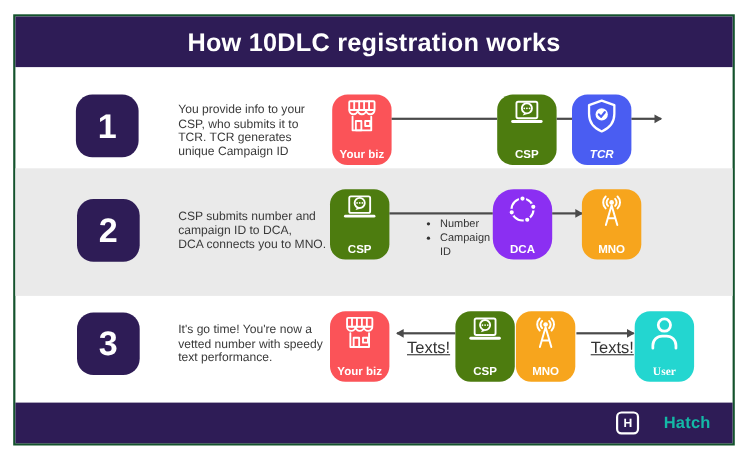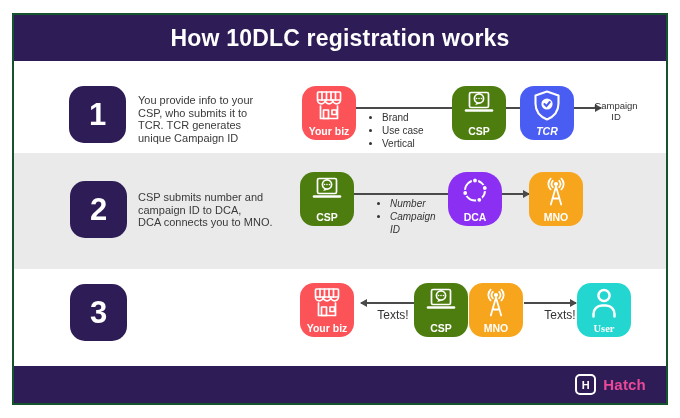--- a/index.html
+++ b/index.html
@@ -3,35 +3,35 @@
 <meta charset="utf-8">
 <style>
   html,body{margin:0;padding:0;}
   body{width:680px;height:418px;background:#ffffff;font-family:"Liberation Sans",sans-serif;position:relative;overflow:hidden;}
   .card{position:absolute;left:12px;top:13px;width:652px;height:388px;border:2px solid #14532d;background:#fff;}
   .header{position:absolute;left:0;top:0;right:0;height:46px;background:#2e1c56;display:flex;align-items:center;justify-content:center;}
   .title{color:#fff;font-weight:bold;font-size:23px;letter-spacing:.2px;}
   .content{position:absolute;left:0;top:46px;right:0;bottom:37px;}
   .band{position:absolute;left:0;top:92px;width:100%;height:116px;background:#eaeaea;}
   .step-sq{position:absolute;width:57px;height:57px;background:#2e1c56;border-radius:15px;color:#fff;display:flex;align-items:center;justify-content:center;font-size:31px;font-weight:bold;}
-  .desc{position:absolute;font-size:11px;line-height:12.6px;color:#3a3a3a;white-space:pre-line;}
-  .tile{position:absolute;width:54px;height:54px;border-radius:14px;}
+  .desc{position:absolute;font-size:11px;line-height:12.6px;color:#3a3a3a;white-space:pre-line;margin-left:24px;}
+  .tile{position:absolute;width:54px;height:64px;border-radius:14px;}
   .tile svg{display:block;margin:3px auto 0;}
   .tile .label{position:absolute;bottom:3px;left:0;width:100%;text-align:center;font-weight:bold;font-size:10.5px;color:#fff;}
   .c-coral{background:#fb5358;} .c-purple{background:#4d7c0f;} .c-blue{background:#4a5df2;}
   .c-violet{background:#8b2ff2;} .c-orange{background:#f7a51d;} .c-teal{background:#23d6d0;}
   .hline{position:absolute;height:1.6px;background:#4a4a4a;}
   .head-r{position:absolute;right:-1px;top:-3.2px;width:0;height:0;border-left:7px solid #4a4a4a;border-top:4px solid transparent;border-bottom:4px solid transparent;}
   .head-l{position:absolute;left:-1px;top:-3.2px;width:0;height:0;border-right:7px solid #4a4a4a;border-top:4px solid transparent;border-bottom:4px solid transparent;}
   .bullets{position:absolute;margin:0;padding-left:14px;font-size:10px;line-height:13px;color:#333;}
   .out-label{position:absolute;font-size:9.5px;line-height:11px;color:#333;text-align:center;white-space:pre-line;}
-  .texts-label{position:absolute;font-size:12px;color:#333;text-align:center;}
+  .texts-label{position:absolute;font-size:15px;color:#333;text-align:left;text-decoration:underline;}
   .footer{position:absolute;left:0;right:0;bottom:0;height:37px;background:#2e1c56;display:flex;align-items:center;justify-content:flex-end;padding-right:20px;gap:7px;box-sizing:border-box;}
   .hatch-box{width:17px;height:17px;border:2.6px solid #fff;border-radius:5px;color:#fff;font-weight:bold;font-size:11px;display:flex;align-items:center;justify-content:center;}
-  .hatch-text{color:#ec4899;font-weight:bold;font-size:15px;letter-spacing:.2px;}
+  .hatch-text{color:#14b8a6;font-weight:bold;font-size:15px;letter-spacing:.2px;margin-left:15px;}
 </style>
 </head>
 <body>
 
 <div class="card">
 
   <div class="header">
     <div class="title">How 10DLC registration works</div>
   </div>
 
@@ -54,25 +54,20 @@
           <path d="M8.5 11 a3.83 3.83 0 0 0 7.66 0 a3.83 3.83 0 0 0 7.66 0 a3.84 3.84 0 0 0 7.68 0"></path>
           <path d="M11.5 17 V29.5 H28.5 V17"></path>
           <rect x="14.5" y="21" width="5" height="8.5"></rect>
           <rect x="23" y="21" width="4.5" height="4.5"></rect>
         </svg>
       </span>
       <span class="label">Your biz</span>
     </div>
 
     <div class="hline" style="left:342px;top:46px;width:96px;"></div>
-    <ul class="bullets" style="left:354px;top:50px;width:70px;">
-      <li>Brand</li>
-      <li>Use case</li>
-      <li>Vertical</li>
-    </ul>
 
     <div class="tile c-purple" style="left:438px;top:25px;">
       <span>
         <svg width="40" height="33" viewBox="0 0 40 33" fill="none" stroke="#fff" stroke-width="1.7" stroke-linecap="round" stroke-linejoin="round">
           <rect x="10.5" y="3.5" width="19" height="15" rx="1.5"></rect>
           <circle cx="20" cy="9.5" r="4.6"></circle>
           <path d="M17.8 13.2 l-1.6 2.8 l3.6 -1.1 z" fill="#fff" stroke="none"></path>
           <circle cx="17.6" cy="9.5" r="0.8" fill="#fff" stroke="none"></circle>
           <circle cx="20" cy="9.5" r="0.8" fill="#fff" stroke="none"></circle>
           <circle cx="22.4" cy="9.5" r="0.8" fill="#fff" stroke="none"></circle>
@@ -91,22 +86,20 @@
           <circle cx="20" cy="15" r="5.6" fill="#fff" stroke="none"></circle>
           <path d="M17.4 15 l2 2.2 l3.4 -4.2" stroke="#4a5df2" stroke-width="2"></path>
         </svg>
       </span>
       <span class="label">TCR</span>
     </div>
 
     <div class="hline" style="left:560px;top:46px;width:27px;">
         <span class="head-r"></span>
       </div>
-    <div class="out-label" style="left:575px;top:39px;width:54px;">Campaign
-ID</div>
 
     <div class="step-sq" style="left:56px;top:120px;">
       <span>2</span>
     </div>
     <div class="desc" style="left:124px;top:130px;">CSP submits number and
 campaign ID to DCA,
 DCA connects you to MNO.</div>
 
     <div class="tile c-purple" style="left:286px;top:111px;">
       <span>
@@ -117,21 +110,21 @@
           <circle cx="17.6" cy="9.5" r="0.8" fill="#fff" stroke="none"></circle>
           <circle cx="20" cy="9.5" r="0.8" fill="#fff" stroke="none"></circle>
           <circle cx="22.4" cy="9.5" r="0.8" fill="#fff" stroke="none"></circle>
           <path d="M7 21.5 h26" stroke-width="2.6"></path>
         </svg>
       </span>
       <span class="label">CSP</span>
     </div>
 
     <div class="hline" style="left:340px;top:132px;width:94px;"></div>
-    <ul class="bullets" style="left:362px;top:136px;width:58px;font-style:italic;">
+    <ul class="bullets" style="left:372px;top:136px;width:58px;">
       <li>Number</li>
       <li>Campaign ID</li>
     </ul>
 
     <div class="tile c-violet" style="left:434px;top:111px;border-radius:19px;">
       <span>
         <svg width="40" height="33" viewBox="0 0 40 33" fill="none" stroke="#fff" stroke-width="1.9">
           <circle cx="20" cy="15.5" r="10"></circle>
           <circle cx="20" cy="5.5" r="2.6" fill="#fff" stroke="#8b2ff2" stroke-width="1.4"></circle>
           <circle cx="29.8" cy="13" r="2.6" fill="#fff" stroke="#8b2ff2" stroke-width="1.4"></circle>
@@ -156,20 +149,23 @@
           <path d="M25.4 3.6 A7.6 7.6 0 0 1 25.4 14.4"></path>
           <path d="M20 11.5 L14.8 29.5 M20 11.5 L25.2 29.5 M16.6 23.5 L23.4 23.5"></path>
         </svg>
       </span>
       <span class="label">MNO</span>
     </div>
 
     <div class="step-sq" style="left:56px;top:223px;">
       <span>3</span>
     </div>
+    <div class="desc" style="left:124px;top:233px;">It's go time! You're now a
+vetted number with speedy
+text performance.</div>
 
     <div class="tile c-coral" style="left:286px;top:222px;">
       <span>
         <svg width="40" height="33" viewBox="0 0 40 33" fill="none" stroke="#fff" stroke-width="1.7" stroke-linecap="round" stroke-linejoin="round">
           <rect x="8.5" y="3" width="23" height="8" rx="1"></rect>
           <path d="M13 3 V11 M17.5 3 V11 M22 3 V11 M26.5 3 V11"></path>
           <path d="M8.5 11 a3.83 3.83 0 0 0 7.66 0 a3.83 3.83 0 0 0 7.66 0 a3.84 3.84 0 0 0 7.68 0"></path>
           <path d="M11.5 17 V29.5 H28.5 V17"></path>
           <rect x="14.5" y="21" width="5" height="8.5"></rect>
           <rect x="23" y="21" width="4.5" height="4.5"></rect>

